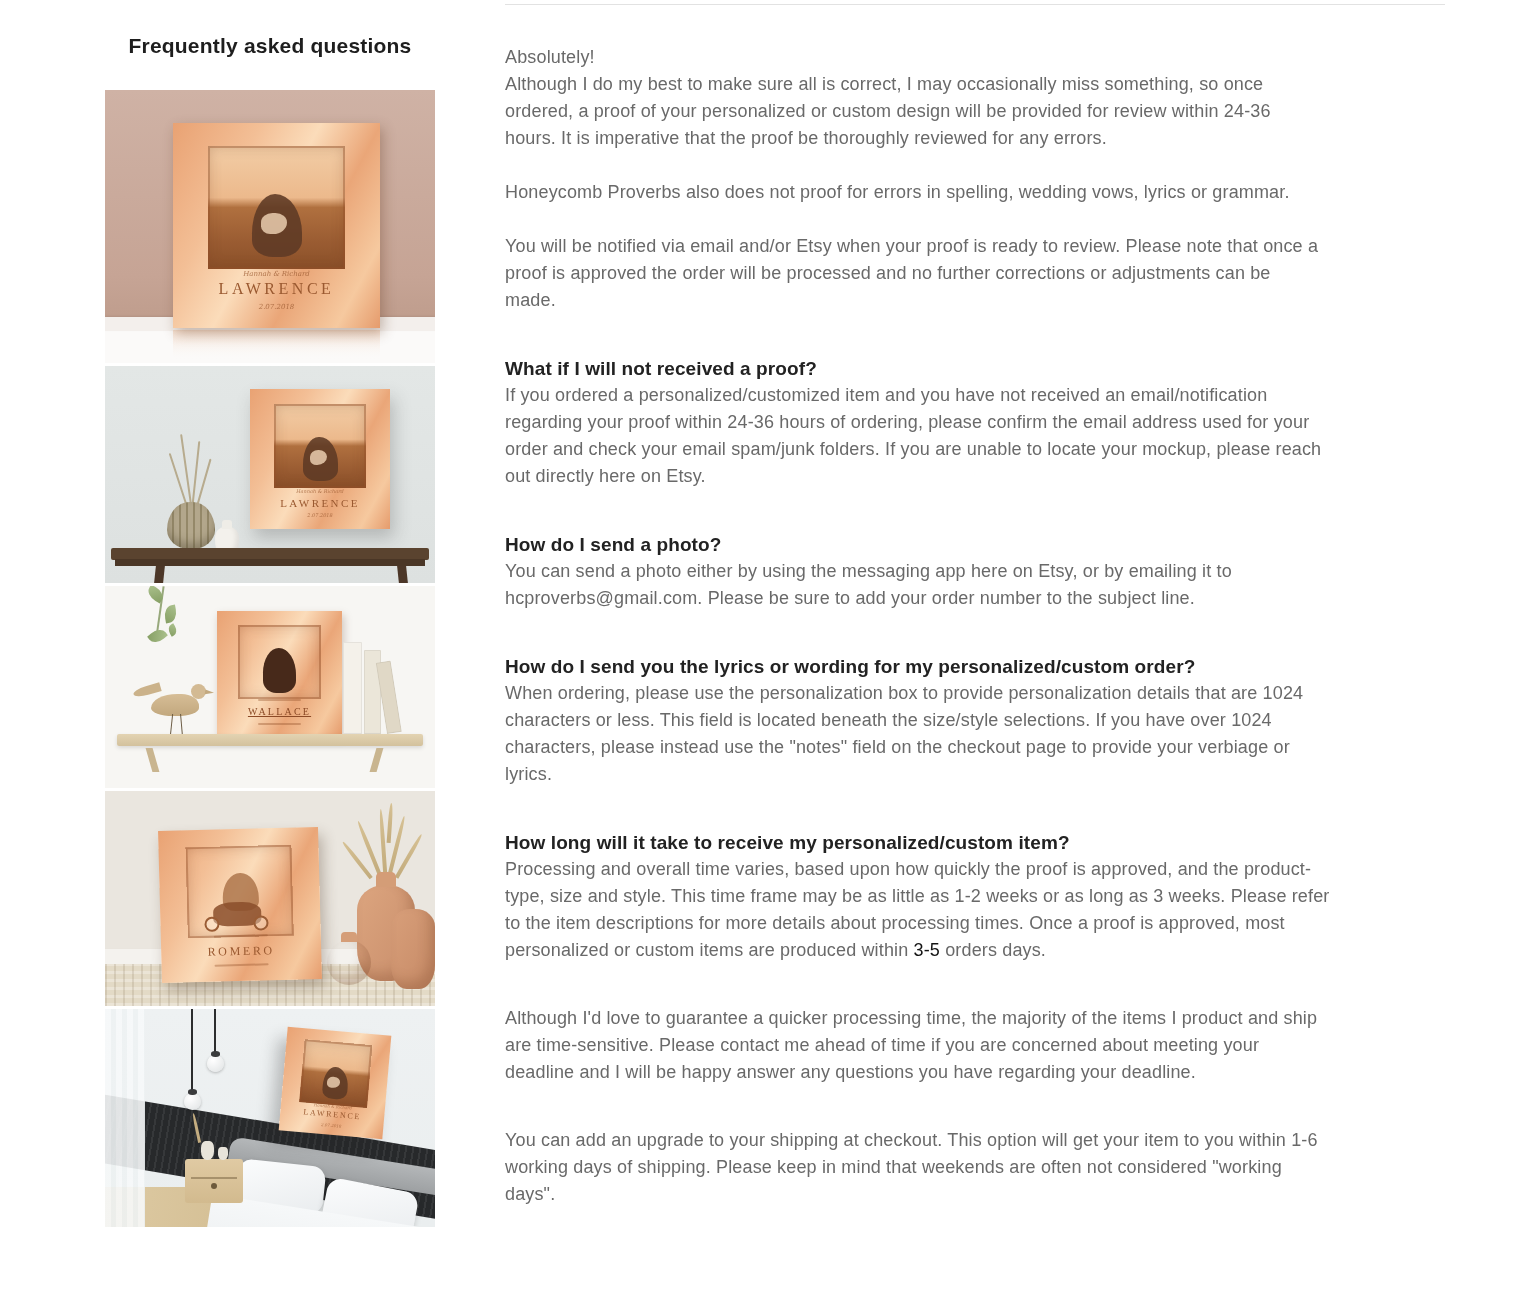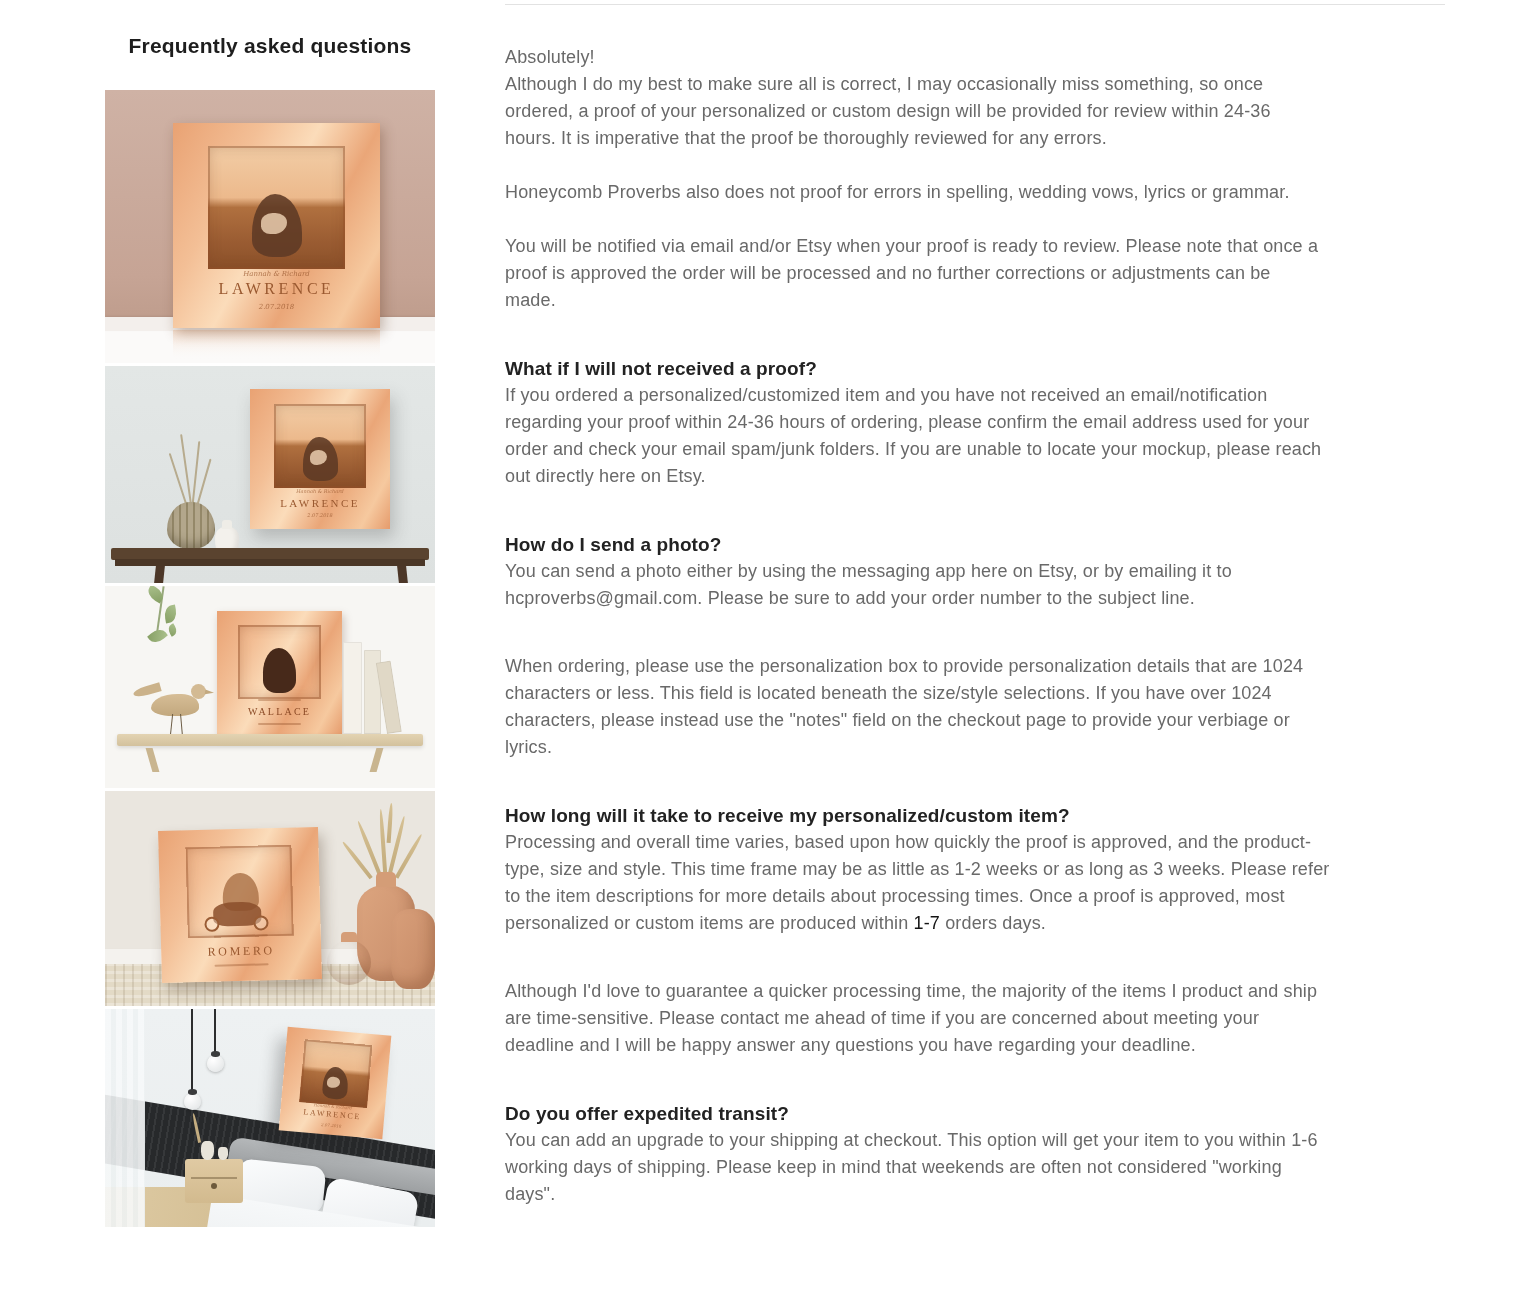--- a/index.html
+++ b/index.html
@@ -78,21 +78,21 @@
   
   .c3 { height:202px; background:#f7f6f3; }
   .c3-shelf { position:absolute; left:12px; top:148px; width:306px; height:12px;
     background:linear-gradient(180deg,#e3d3b2 0%,#d3c19d 100%); border-radius:2px; box-shadow:0 2px 4px rgba(0,0,0,.12); }
   .c3-bracket { position:absolute; top:162px; width:7px; height:24px; background:#cbb astro; background:#c9b globally; background:#c9b58f; }
   .c3-bracket.l { left:44px; transform:skewX(16deg); }
   .c3-bracket.r { left:268px; transform:skewX(-16deg); }
   .c3-plate { left:112px; top:25px; width:125px; height:124px;
     background:linear-gradient(150deg,#e79a63 0%,#e08a54 40%,#f3b astro 0,#f2ba89 78%,#e08d58 100%); box-shadow:2px 4px 8px rgba(90,50,25,.25); }
   .c3 .eng-script-line { top:71%; }
-  .c3 .eng-name { top:76.5%; font-size:10px; color:#8c4a26; }
+  .c3 .eng-name { top:76.5%; font-size:10px; color:#8c4a26;text-decoration:underline; }
   .c3 .eng-date-line { top:90%; }
   .c3-figs { position:absolute; left:30%; bottom:8%; width:40%; height:60%;
     background:#47291a; border-radius:48% 52% 40% 40% / 55% 60% 28% 28%; }
   .c3-bird-body { position:absolute; left:46px; top:108px; width:48px; height:22px;
     background:linear-gradient(180deg,#d6bd96,#c2a87e); border-radius:60% 40% 50% 50% / 70% 60% 40% 40%; }
   .c3-bird-head { position:absolute; left:86px; top:98px; width:15px; height:15px; background:#d3ba93; border-radius:50%; }
   .c3-bird-beak { position:absolute; left:100px; top:104px; width:0; height:0;
     border-left:9px solid #c3a97f; border-top:2px solid transparent; border-bottom:3px solid transparent; transform:rotate(8deg); }
   .c3-bird-tail { position:absolute; left:28px; top:100px; width:28px; height:9px; background:#cdb globally; background:#cbb28a; border-radius:60% 0 0 60%; transform:rotate(-16deg); }
   .c3-bird-leg { position:absolute; width:1px; height:22px; background:#6b5b43; top:128px; }
@@ -333,40 +333,40 @@
 out directly here on Etsy.</p>
   </section>
 
   <section class="qa">
     <h3>How do I send a photo?</h3>
     <p>You can send a photo either by using the messaging app here on Etsy, or by emailing it to
 hcproverbs@gmail.com. Please be sure to add your order number to the subject line.</p>
   </section>
 
   <section class="qa">
+    <h3>How do I send you the lyrics or wording for my personalized/custom order?</h3>
     <p>When ordering, please use the personalization box to provide personalization details that are 1024
 characters or less. This field is located beneath the size/style selections. If you have over 1024
 characters, please instead use the "notes" field on the checkout page to provide your verbiage or
 lyrics.</p>
   </section>
 
   <section class="qa">
     <h3>How long will it take to receive my personalized/custom item?</h3>
     <p><span>Processing and overall time varies, based upon how quickly the proof is approved, and the product-
 type, size and style. This time frame may be as little as 1-2 weeks or as long as 3 weeks. Please refer
 to the item descriptions for more details about processing times. Once a proof is approved, most
-personalized or custom items are produced within </span><span class="mark">1-7</span><span> orders days.</span></p>
+personalized or custom items are produced within </span><span class="mark">3-5</span><span> orders days.</span></p>
   </section>
 
   <section class="qa">
     <p>Although I'd love to guarantee a quicker processing time, the majority of the items I product and ship
 are time-sensitive. Please contact me ahead of time if you are concerned about meeting your
 deadline and I will be happy answer any questions you have regarding your deadline.</p>
   </section>
 
   <section class="qa">
-    <h3>Do you offer expedited transit?</h3>
     <p>You can add an upgrade to your shipping at checkout. This option will get your item to you within 1-6
 working days of shipping. Please keep in mind that weekends are often not considered "working
 days".</p>
   </section>
 
 </div>
 
 </body></html>

